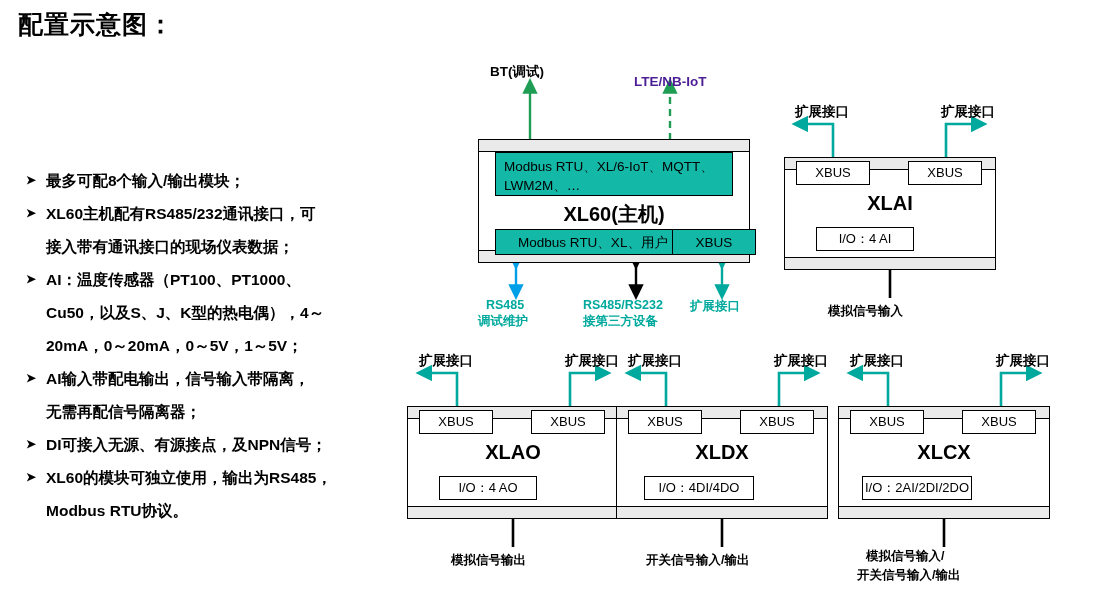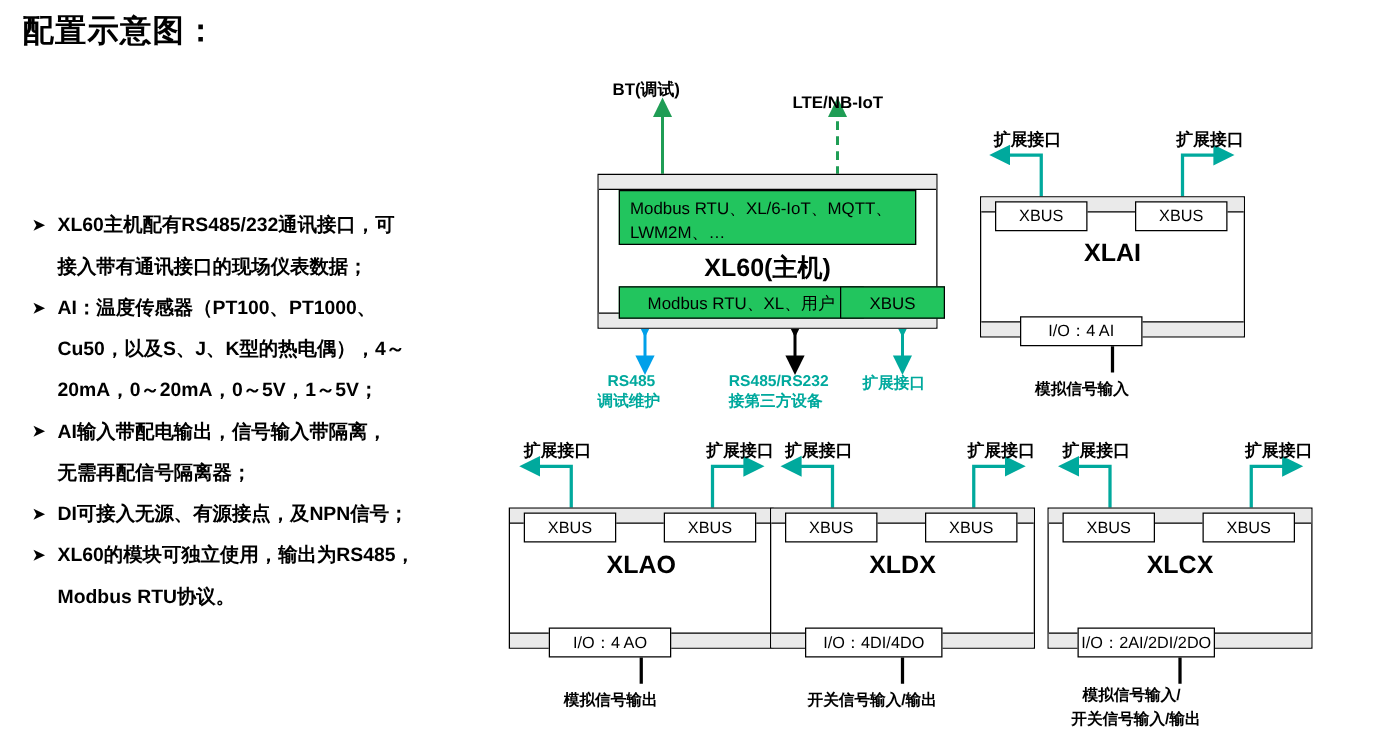--- a/index.html
+++ b/index.html
@@ -86,21 +86,20 @@
     font-weight: bold;
   }
   .io-box {
     position: absolute;
     border: 1.2px solid #000;
     background: #fff;
     font-size: 13px;
     text-align: center;
     line-height: 22px;
     height: 24px;
-    margin-top: 26px;
   }
 
   
   .teal { color: #00a99d; }
   .ext-label {
     position: absolute;
     font-size: 13.5px;
     font-weight: bold;
     color: #000;
     white-space: nowrap;
@@ -118,32 +117,33 @@
     font-size: 12.5px;
     font-weight: bold;
     white-space: nowrap;
     text-align: right;
   }
   .note.teal { color: #00a99d; font-weight: bold; }
 
   .protobox {
     position: absolute;
     border: 1.2px solid #000;
-    background: #22c55e;
+    background: #14b8a6;
     font-size: 13.5px;
     padding: 4px 8px;
     line-height: 19px;
   }
 </style>
 </head>
 <body>
 
 <div id="page-title">配置示意图：</div>
 
 <div id="bullets">
+  <span class="bullet">最多可配8个输入/输出模块；</span>
   <span class="bullet">XL60主机配有RS485/232通讯接口，可</span>
   <span class="bullet cont">接入带有通讯接口的现场仪表数据；</span>
   <span class="bullet">AI：温度传感器（PT100、PT1000、</span>
   <span class="bullet cont">Cu50，以及S、J、K型的热电偶），4～</span>
   <span class="bullet cont">20mA，0～20mA，0～5V，1～5V；</span>
   <span class="bullet">AI输入带配电输出，信号输入带隔离，</span>
   <span class="bullet cont">无需再配信号隔离器；</span>
   <span class="bullet">DI可接入无源、有源接点，及NPN信号；</span>
   <span class="bullet">XL60的模块可独立使用，输出为RS485，</span>
   <span class="bullet cont">Modbus RTU协议。</span>
@@ -197,21 +197,21 @@
 <div class="module" id="host" style="left:478px; top:139px; width:272px; height:124px;">
   <div class="mod-strip"></div>
   <div class="mod-strip bottom"></div>
 </div>
 <div class="protobox" style="left:495px; top:152px; width:238px; height:44px;">Modbus RTU、XL/6-IoT、MQTT、LWM2M、…</div>
 <div class="mod-name" style="left:478px; top:201px; width:272px;">XL60(主机)</div>
 <div class="protobox" style="left:495px; top:229px; width:196px; height:26px; line-height:17px; text-align:center;">Modbus RTU、XL、用户</div>
 <div class="protobox" style="left:672px; top:229px; width:84px; height:26px; line-height:17px; text-align:center;">XBUS</div>
 
 <div style="position:absolute; left:490px; top:63px; font-size:13.5px; font-weight:bold;">BT(调试)</div>
-<div style="position:absolute; left:634px; top:74px; font-size:13.5px; font-weight:bold; color:#000000;">LTE/NB-IoT</div>
+<div style="position:absolute; left:634px; top:74px; font-size:13.5px; font-weight:bold; color:#4c1d95;">LTE/NB-IoT</div>
 
 <div class="note teal" style="left:486px; top:298px;">RS485</div>
 <div class="note teal" style="left:478px; top:313px;">调试维护</div>
 <div class="note teal" style="left:583px; top:298px;">RS485/RS232</div>
 <div class="note teal" style="left:583px; top:313px;">接第三方设备</div>
 <div class="note teal" style="left:690px; top:298px;">扩展接口</div>
 
 <div class="ext-label" style="left:795px; top:103px;">扩展接口</div>
 <div class="ext-label" style="left:941px; top:103px;">扩展接口</div>
 

